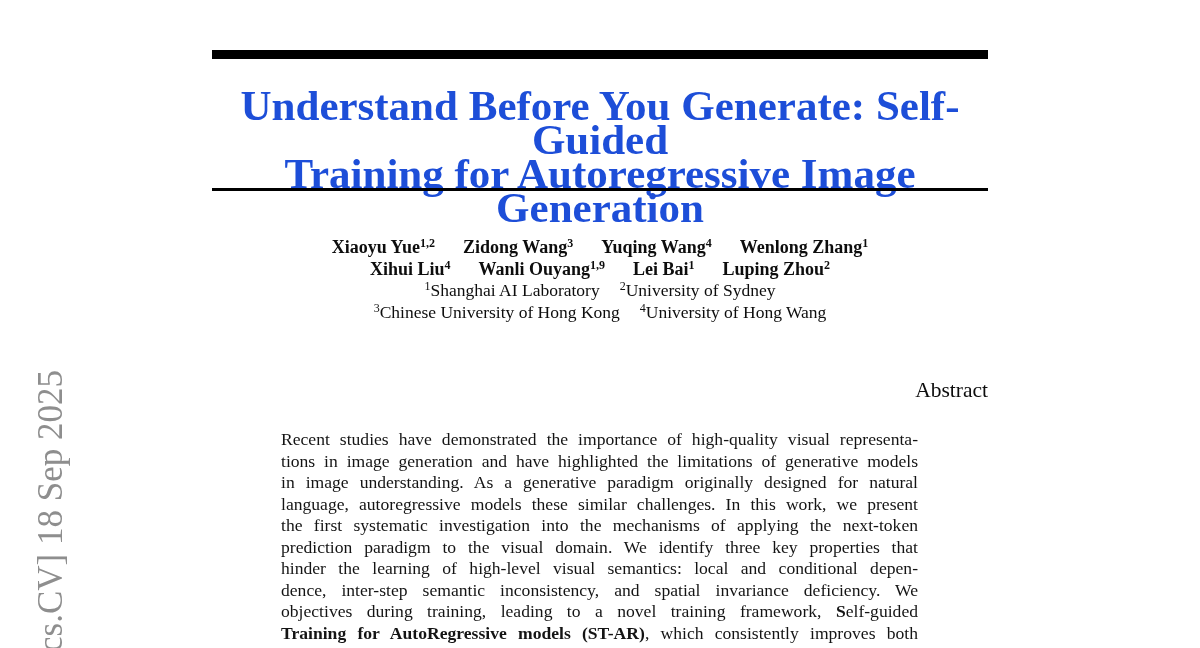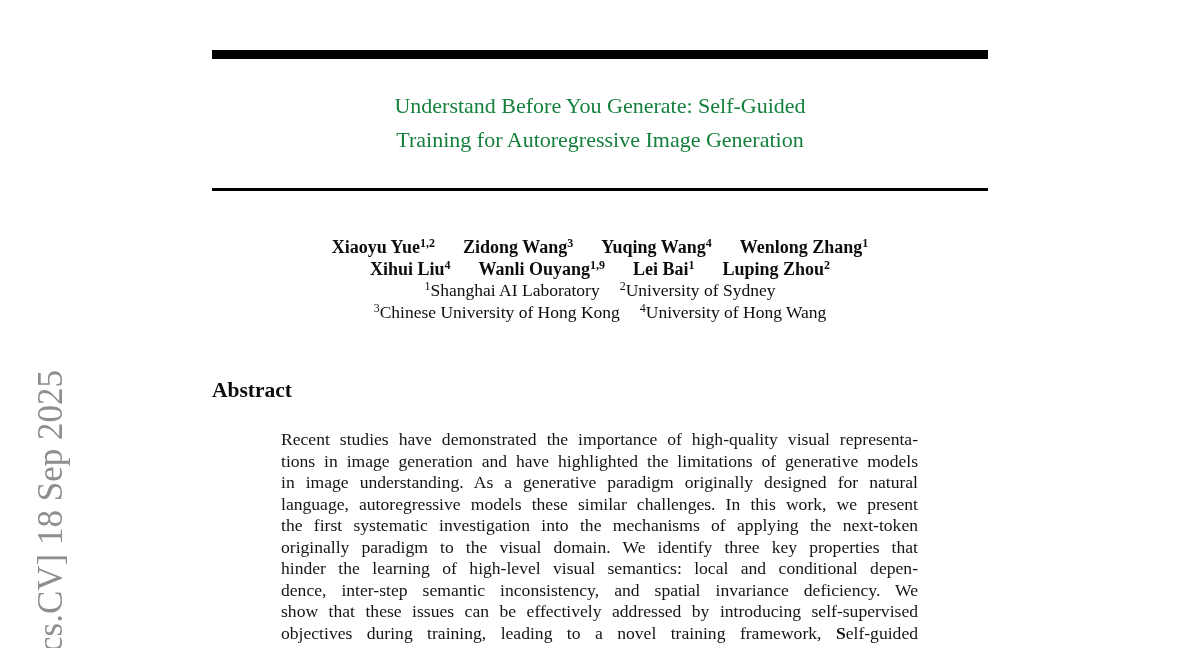--- a/index.html
+++ b/index.html
@@ -37,25 +37,25 @@
     left: 212px; top: 188px;
     width: 776px; height: 2.5px;
     background: #000000;
   }
 
   .paper-title {
     position: absolute;
     left: 212px; top: 89px;
     width: 776px;
     text-align: center;
-    font-weight: normal;
-    font-size: 22px;
+    font-weight: bold;
+    font-size: 43px;
     line-height: 34px;
     letter-spacing: 0px;
-    color: #15803d;
+    color: #1d4ed8;
   }
 
   .authors-block {
     position: absolute;
     left: 212px; top: 237px;
     width: 776px;
     text-align: center;
     font-size: 18px;
     line-height: 21.5px;
     color: #0d0d0d;
@@ -69,22 +69,22 @@
     line-height: 0;
     vertical-align: 6px;
     font-weight: bold;
   }
   .affil sup { font-weight: normal; }
 
   .abstract-heading {
     position: absolute;
     left: 212px; top: 380px;
     width: 776px;
-    text-align: left;
-    font-weight: bold;
+    text-align: right;
+    font-weight: normal;
     font-size: 21.5px;
     line-height: 21.5px;
     color: #0d0d0d;
   }
 
   .abstract-body {
     position: absolute;
     left: 281px; top: 429px;
     width: 637px;
     font-size: 17.6px;
@@ -132,21 +132,20 @@
   </div>
 
   <div class="abstract-heading">Abstract</div>
 
   <div class="abstract-body">
     <div class="abs-line">Recent studies have demonstrated the importance of high-quality visual representa-</div>
     <div class="abs-line">tions in image generation and have highlighted the limitations of generative models</div>
     <div class="abs-line">in image understanding. As a generative paradigm originally designed for natural</div>
     <div class="abs-line">language, autoregressive models these similar challenges. In this work, we present</div>
     <div class="abs-line">the first systematic investigation into the mechanisms of applying the next-token</div>
-    <div class="abs-line">originally paradigm to the visual domain. We identify three key properties that</div>
+    <div class="abs-line">prediction paradigm to the visual domain. We identify three key properties that</div>
     <div class="abs-line">hinder the learning of high-level visual semantics: local and conditional depen-</div>
     <div class="abs-line">dence, inter-step semantic inconsistency, and spatial invariance deficiency. We</div>
-    <div class="abs-line">show that these issues can be effectively addressed by introducing self-supervised</div>
     <div class="abs-line"><span>objectives during training, leading to a novel training framework, </span><span class="bold-s">S</span><span>elf-guided</span></div>
     <div class="abs-line"><span class="bold-s">Training for AutoRegressive models (ST-AR)</span><span>, which consistently improves both</span></div>
   </div>
 
 </div>
 
 </body></html>

